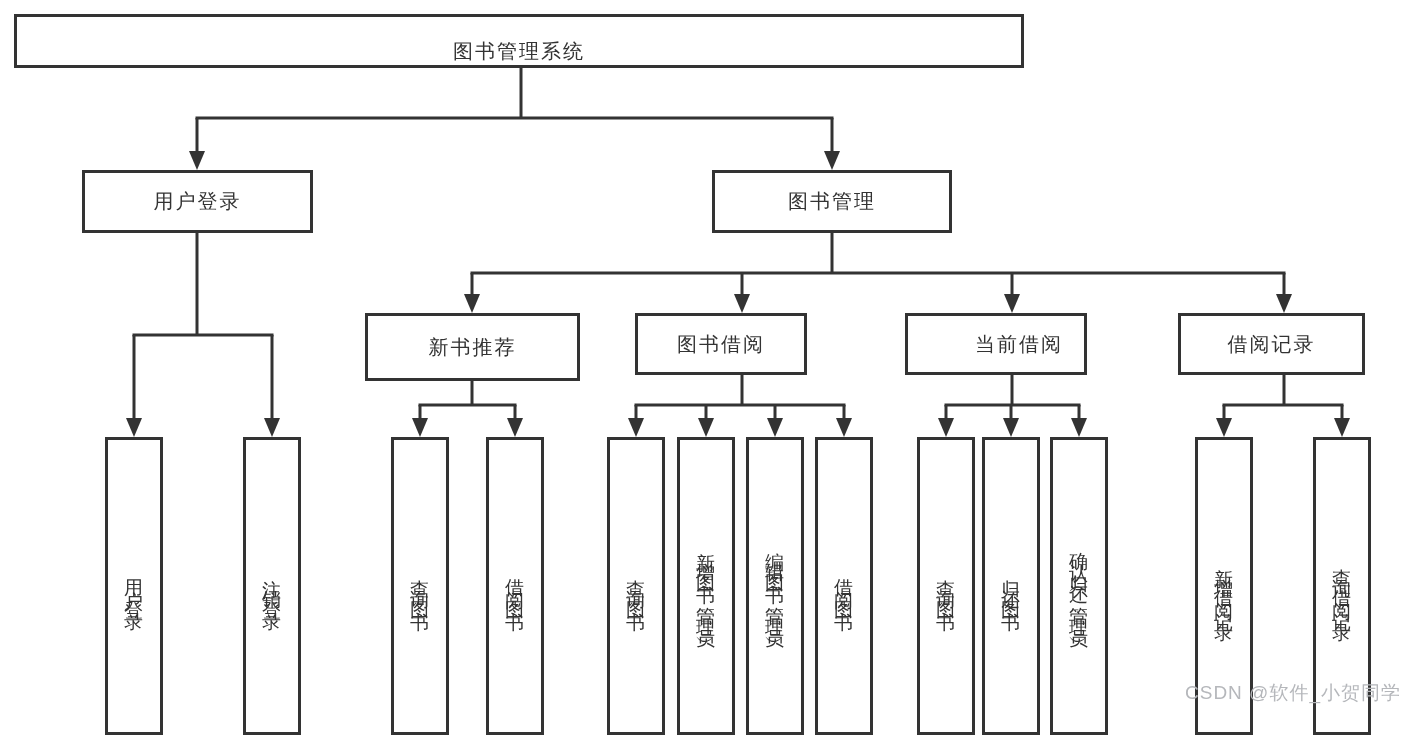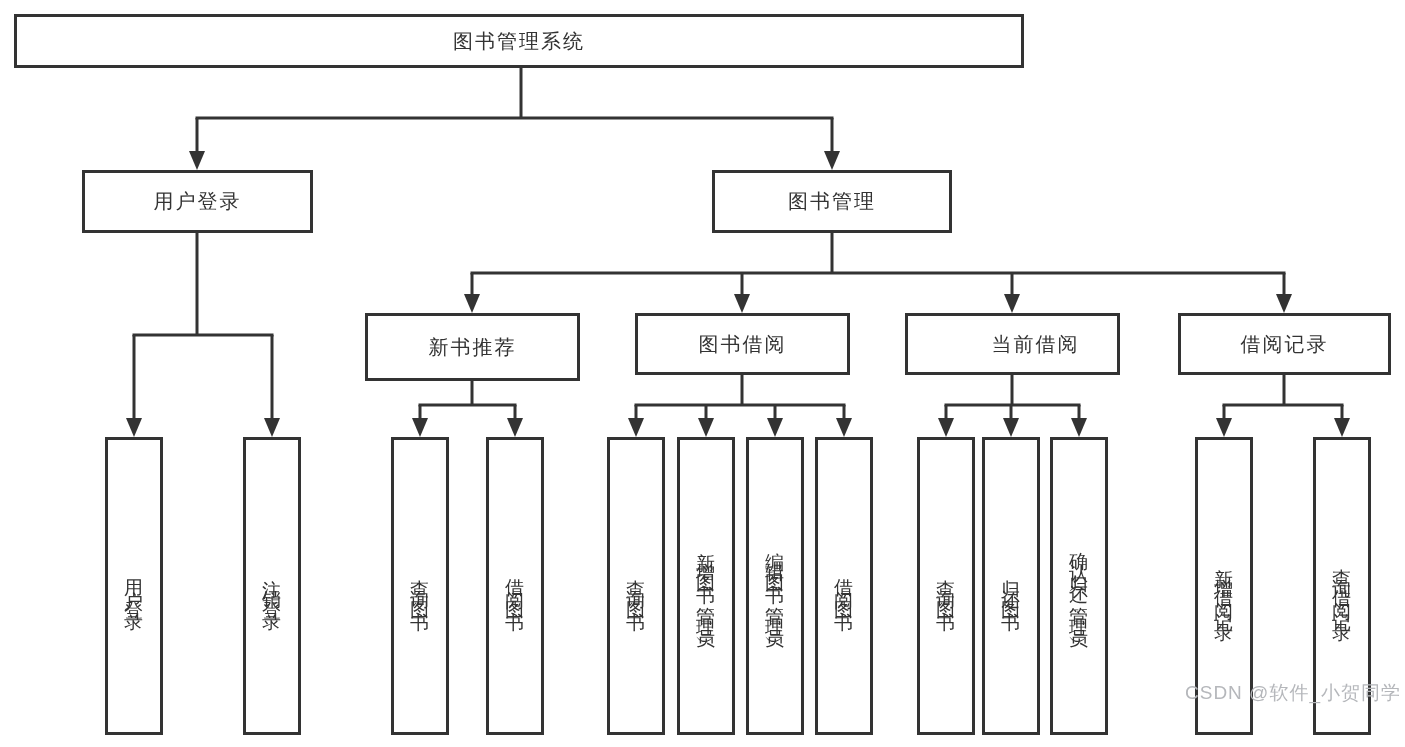--- a/index.html
+++ b/index.html
@@ -134,41 +134,41 @@
       <polygon points="767,418 783,418 775,437"></polygon>
       <polygon points="836,418 852,418 844,437"></polygon>
       <polygon points="938,418 954,418 946,437"></polygon>
       <polygon points="1003,418 1019,418 1011,437"></polygon>
       <polygon points="1071,418 1087,418 1079,437"></polygon>
       <polygon points="1216,418 1232,418 1224,437"></polygon>
       <polygon points="1334,418 1350,418 1342,437"></polygon>
     </g>
   </svg>
 
-  <div class="hbox" style="left:14px; top:14px; width:1010px; height:54px;">
+  <div class="hbox" style="left:14px; top:14px; width:1010px; height:54px;align-items:flex-end;">
     <span class="h-label">图书管理系统</span>
   </div>
 
   <div class="hbox" style="left:82px; top:170px; width:231px; height:63px;">
     <span class="h-label">用户登录</span>
   </div>
   <div class="hbox" style="left:712px; top:170px; width:240px; height:63px;">
     <span class="h-label">图书管理</span>
   </div>
 
   <div class="hbox" style="left:365px; top:313px; width:215px; height:68px;">
     <span class="h-label">新书推荐</span>
   </div>
-  <div class="hbox" style="left:635px; top:313px; width:215px; height:62px;">
+  <div class="hbox" style="left:635px; top:313px; width:172px; height:62px;">
     <span class="h-label">图书借阅</span>
   </div>
-  <div class="hbox" style="left:905px; top:313px; width:215px; height:62px;padding-left:46px;">
+  <div class="hbox" style="left:905px; top:313px; width:182px; height:62px;padding-left:46px;">
     <span class="h-label">当前借阅</span>
   </div>
-  <div class="hbox" style="left:1178px; top:313px; width:213px; height:62px;">
+  <div class="hbox" style="left:1178px; top:313px; width:187px; height:62px;">
     <span class="h-label">借阅记录</span>
   </div>
 
   <div class="vbox" style="left:105px;">
     <span class="v-label">用户登录</span>
   </div>
   <div class="vbox" style="left:243px;">
     <span class="v-label">注销登录</span>
   </div>
 

